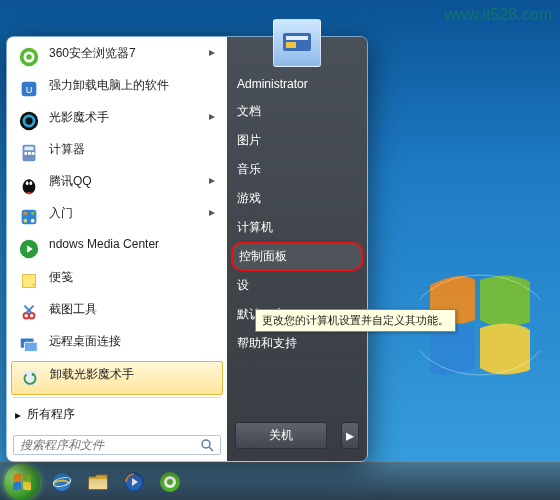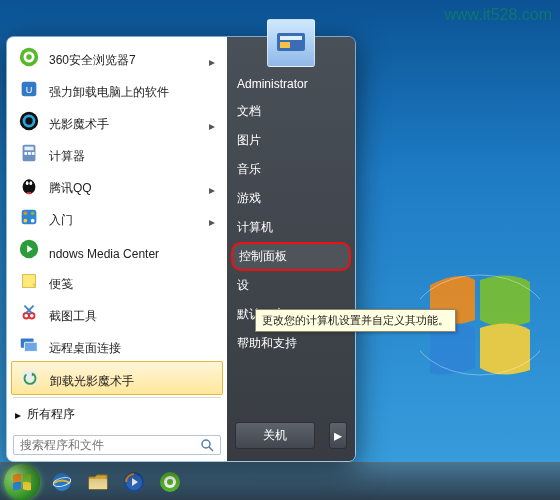--- a/index.html
+++ b/index.html
@@ -2,32 +2,32 @@
 <html><head>
 <meta charset="utf-8">
 <style>
 *{box-sizing:border-box;margin:0;padding:0;font-family:"Microsoft YaHei","Segoe UI",Arial,sans-serif}
 body{width:560px;height:500px;overflow:hidden;position:relative;background:linear-gradient(180deg,#0b5394 0%,#1e7cc5 35%,#3aa0de 100%)}
 .watermark{position:absolute;top:6px;right:8px;color:#0f766e;font-size:16px;font-family:Arial;z-index:999}
 .desktop-logo{position:absolute;right:20px;bottom:120px;z-index:1}
 .startmenu{position:absolute;left:6px;bottom:38px;display:flex;background:rgba(255,255,255,0.12);border-radius:8px;border:1px solid rgba(255,255,255,0.4);box-shadow:0 8px 30px rgba(0,0,0,0.55);z-index:10}
 .left-panel{width:220px;background:#fff;border-top-left-radius:6px;border-bottom-left-radius:6px;display:flex;flex-direction:column}
 .programs{padding:4px 4px 0 4px;overflow:hidden}
-.prog-item{display:flex;align-items:flex-end;padding:4px 6px;color:#222;font-size:12px;border-radius:2px;cursor:pointer}
+.prog-item{display:flex;align-items:flex-start;padding:4px 6px;color:#222;font-size:12px;border-radius:2px;cursor:pointer}
 .prog-item .icon{width:24px;height:24px;margin-right:8px;display:flex;align-items:center;justify-content:center}
 .prog-item .label{flex:1;white-space:nowrap;overflow:hidden;text-overflow:ellipsis}
 .prog-item .arrow{width:10px;text-align:center;color:#555}
 .prog-item.highlighted{background:linear-gradient(180deg,#fff6d9,#ffe79b);border:1px solid #e3b93c}
 .divider{height:1px;background:#d8d8d8;margin:2px 6px}
 .all-programs{display:flex;align-items:center;padding:6px 8px;color:#111;font-size:12px;cursor:pointer}
 .all-programs .arrow{margin-right:6px}
 .search-box{margin:6px;border:1px solid #b8c4d8;border-radius:2px;display:flex;align-items:center;padding:2px 6px}
-.search-box input{border:none;outline:none;flex:1;font-size:12px;color:#8b5cf6;background:transparent}
+.search-box input{border:none;outline:none;flex:1;font-size:12px;color:#8b5cf6;font-style:italic;background:transparent}
 .search-box .sicon{color:#5a7bb0}
-.right-panel{width:128px;background:linear-gradient(180deg,#4a5058,#383c42);border-top-right-radius:6px;border-bottom-right-radius:6px;display:flex;flex-direction:column;padding:4px 0 4px 0;position:relative}
+.right-panel{width:140px;background:linear-gradient(180deg,#4a5058,#383c42);border-top-right-radius:6px;border-bottom-right-radius:6px;display:flex;flex-direction:column;padding:4px 0 4px 0;position:relative}
 .avatar-wrap{display:flex;justify-content:center;margin-top:-22px;margin-bottom:4px}
 .avatar{width:48px;height:48px;border:1px solid rgba(255,255,255,.5);border-radius:3px;background:linear-gradient(180deg,#cfe8ff,#8fb8e8);display:flex;align-items:center;justify-content:center}
 .r-item{color:#fff;font-size:12px;padding:6px 10px;cursor:pointer;position:relative}
 .r-item.sel{border:2px solid #e11;border-radius:10px;background:rgba(255,255,255,.08);margin:0 4px;padding:4px 6px}
 .tooltip{position:absolute;left:248px;top:272px;background:#ffffe1;border:1px solid #8b8b6b;padding:3px 6px;font-size:11px;color:#222;white-space:nowrap;z-index:40;box-shadow:1px 1px 3px rgba(0,0,0,.3)}
 .shutdown-row{margin-top:auto;padding:6px 8px 8px 8px;display:flex;gap:14px}
 .shutdown-btn{flex:1;background:linear-gradient(180deg,#5d636c,#42474f);border:1px solid #2d3137;border-radius:3px;color:#fff;font-size:12px;padding:4px 0;text-align:center;cursor:pointer}
 .shutdown-arrow{width:18px;background:linear-gradient(180deg,#5d636c,#42474f);border:1px solid #2d3137;border-radius:3px;display:flex;align-items:center;justify-content:center;color:#fff;cursor:pointer}
 .taskbar{position:absolute;left:0;right:0;bottom:0;height:38px;background:linear-gradient(180deg,rgba(80,90,100,.6),rgba(40,46,54,.85));display:flex;align-items:center;padding:0 4px;z-index:5;border-top:1px solid rgba(255,255,255,.25)}
 .start-orb{width:36px;height:36px;border-radius:50%;background:radial-gradient(circle at 30% 30%,#a5e37c,#3b9c2e 60%,#0d5a12);box-shadow:0 0 6px rgba(120,220,100,.8);margin-right:4px;cursor:pointer;display:flex;align-items:center;justify-content:center}

